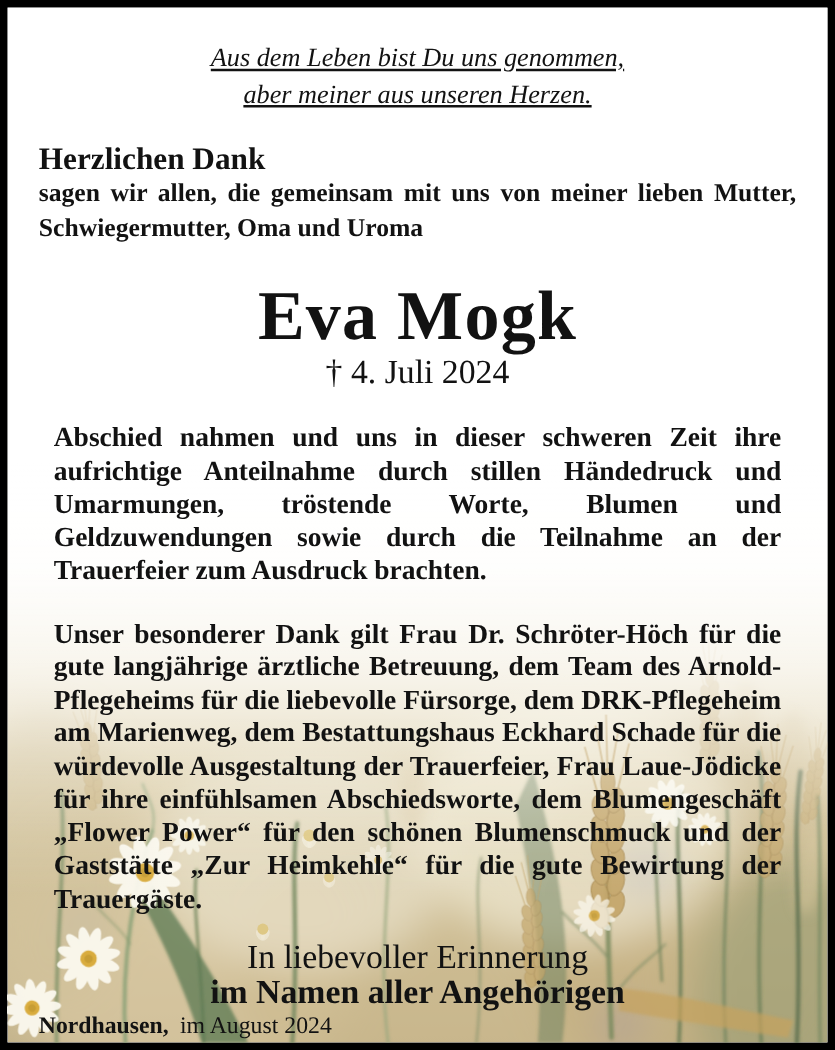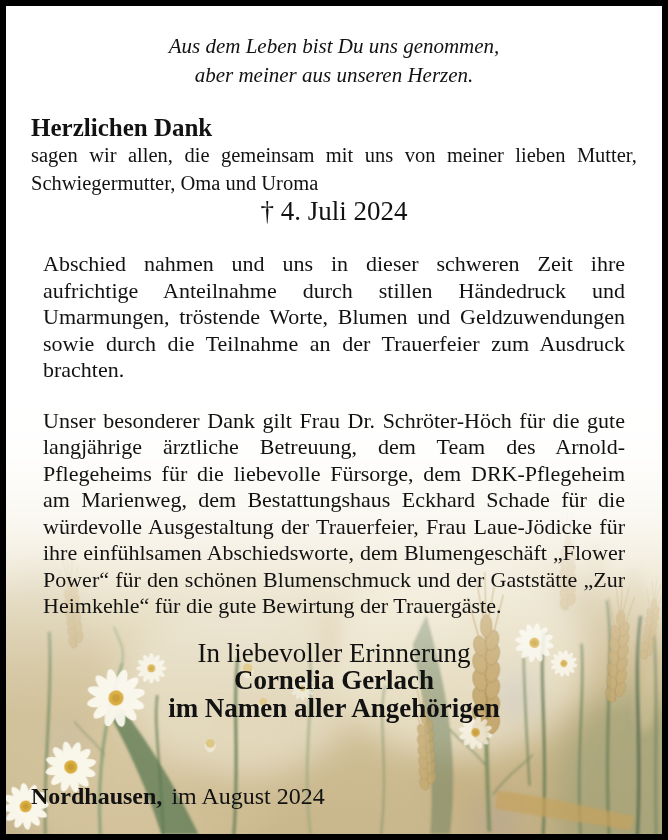--- a/index.html
+++ b/index.html
@@ -22,29 +22,29 @@
     position:relative; z-index:2;
     height:828px; width:656px;
     box-sizing:border-box;
     padding:0 25px;
     display:flex; flex-direction:column;
   }
   .epigraph {
     margin-top:26px;
     text-align:center;
     font-style:italic;
-    font-size:21px; line-height:29px;
+    font-size:21px; line-height:29px;text-decoration:underline;
   }
   .thanks-heading {
     margin-top:24px;
     font-weight:bold;
     font-size:25px; line-height:28px;
     text-align:left;
   }
-  .justified { text-align:justify; text-justify:inter-word; hyphens:none; }
+  .justified { text-align:justify; text-justify:inter-word; hyphens:none;font-weight:bold; }
   .intro {
     margin:0;
     font-size:20.5px; line-height:27.5px;
   }
   .deceased-name {
     margin:26px 0 0 0;
     text-align:center;
     font-size:56px; line-height:60px;
     font-weight:bold;
     letter-spacing:1px;
@@ -61,21 +61,21 @@
   .body-par.first { margin-top:26px; }
   .closing {
     margin-top:8px;
     text-align:center;
     font-size:27px; line-height:27.5px;
   }
   .bold { font-weight:bold; }
   .place-date {
     margin-top:auto;
     margin-bottom:24px;
-    font-size:24px; line-height:28px;
+    font-size:19px; line-height:28px;
     text-align:left;
   }
   .place-date .month { margin-left:9px; }
 </style>
 </head>
 <body>
 
 <div class="page">
 
   <svg class="meadow" viewBox="0 0 668 840" preserveAspectRatio="none" aria-hidden="true">
@@ -221,29 +221,29 @@
 
     <div class="epigraph">
       <div>Aus dem Leben bist Du uns genommen,</div>
       <div>aber meiner aus unseren Herzen.</div>
     </div>
 
     <div class="thanks-heading">Herzlichen Dank</div>
 
     <p class="intro justified">sagen wir allen, die gemeinsam mit uns von meiner lieben Mutter, Schwiegermutter, Oma und Uroma</p>
 
+    <h1 class="deceased-name">Eva Mogk</h1>
 
     <div class="death-date">† 4. Juli 2024</div>
 
     <p class="body-par first justified">Abschied nahmen und uns in dieser schweren Zeit ihre aufrichtige Anteilnahme durch stillen Händedruck und Umarmungen, tröstende Worte, Blumen und Geldzuwendungen sowie durch die Teilnahme an der Trauerfeier zum Ausdruck brachten.</p>
     <p class="body-par justified">Unser besonderer Dank gilt Frau Dr. Schröter-Höch für die gute langjährige ärztliche Betreuung, dem Team des Arnold-Pflegeheims für die liebevolle Fürsorge, dem DRK-Pflegeheim am Marienweg, dem Bestattungshaus Eckhard Schade für die würdevolle Ausgestaltung der Trauerfeier, Frau Laue-Jödicke für ihre einfühlsamen Abschiedsworte, dem Blumengeschäft „Flower Power“ für den schönen Blumenschmuck und der Gaststätte „Zur Heimkehle“ für die gute Bewirtung der Trauergäste.</p>
 
     <div class="closing">
       <div>In liebevoller Erinnerung</div>
-      <div class="bold">Cornelia Gerlach</div>
       <div class="bold">im Namen aller Angehörigen</div>
     </div>
 
     <div class="place-date">
       <span class="bold">Nordhausen,</span><span class="month">im August 2024</span>
     </div>
 
   </div>
 </div>
 

